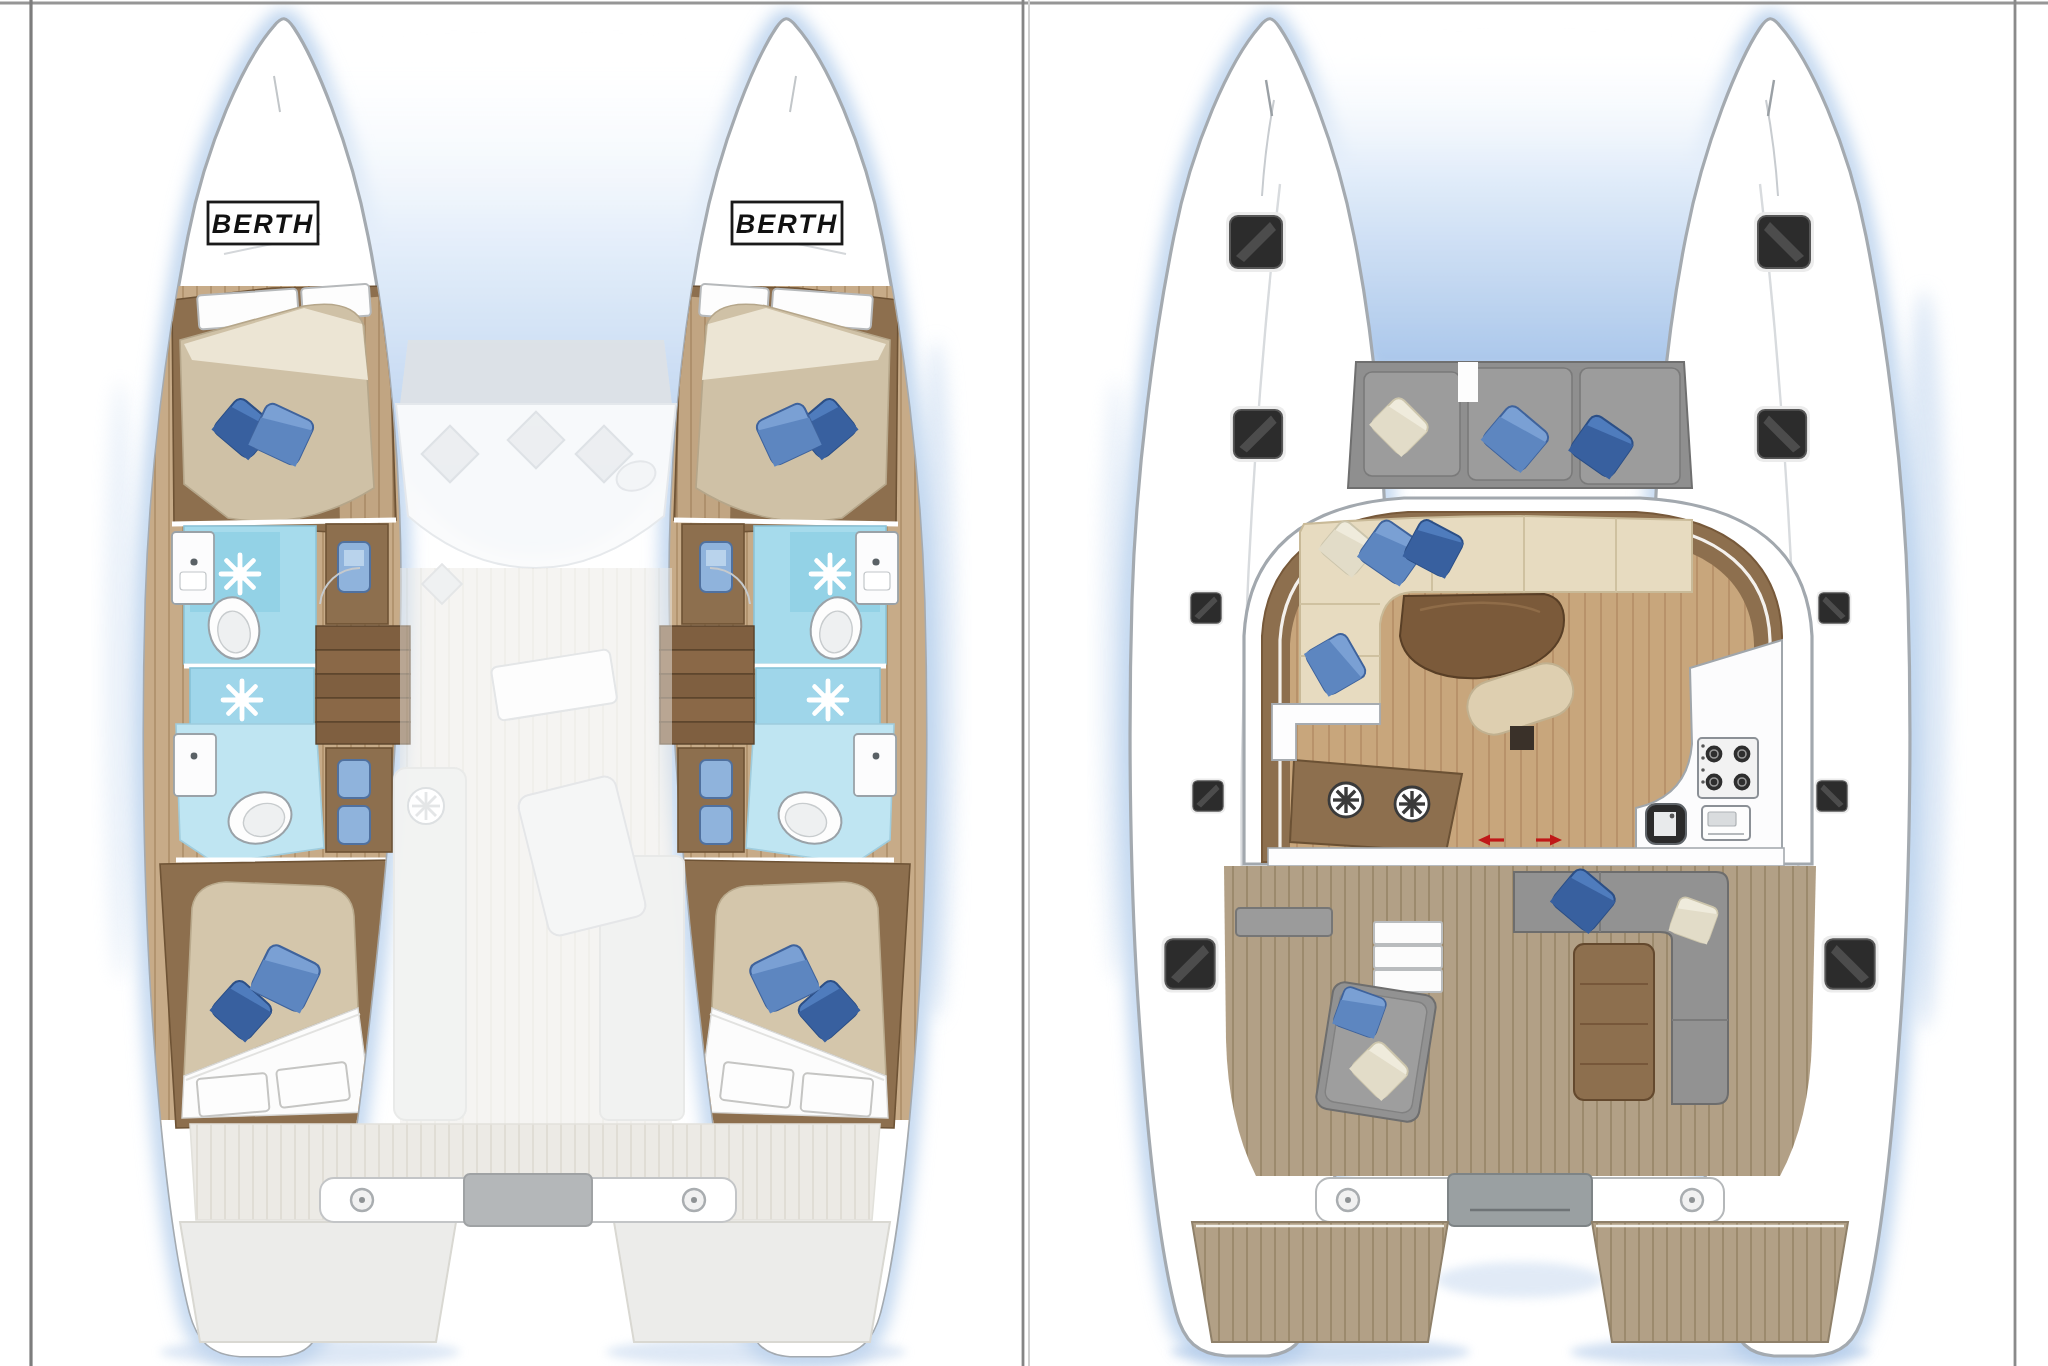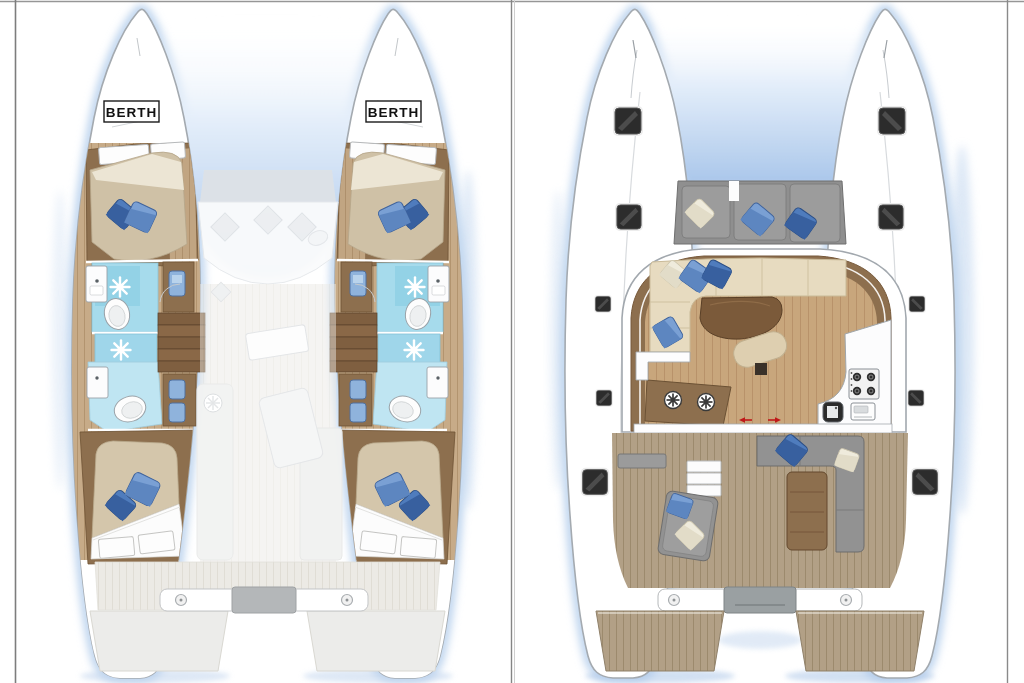--- a/index.html
+++ b/index.html
@@ -1,17 +1,17 @@
 <!DOCTYPE html>
 <html><head>
 <meta charset="utf-8">
 <style>
   html,body{margin:0;padding:0;background:#fff;}
   .wrap{position:relative;width:1024px;height:683px;background:#f97316;overflow:hidden;
-        font-family:"Liberation Sans",sans-serif;}
+        font-family:"Liberation Sans",sans-serif;font-style:italic;}
   svg{display:block;}
   text.berth{font-family:"Liberation Sans",sans-serif;font-weight:bold;font-size:13.5px;
              letter-spacing:1px;fill:#111;}
 </style>
 </head>
 <body>
 
 <div class="wrap">
 <svg width="1024" height="683" viewBox="0 0 1024 683">
 <defs>

